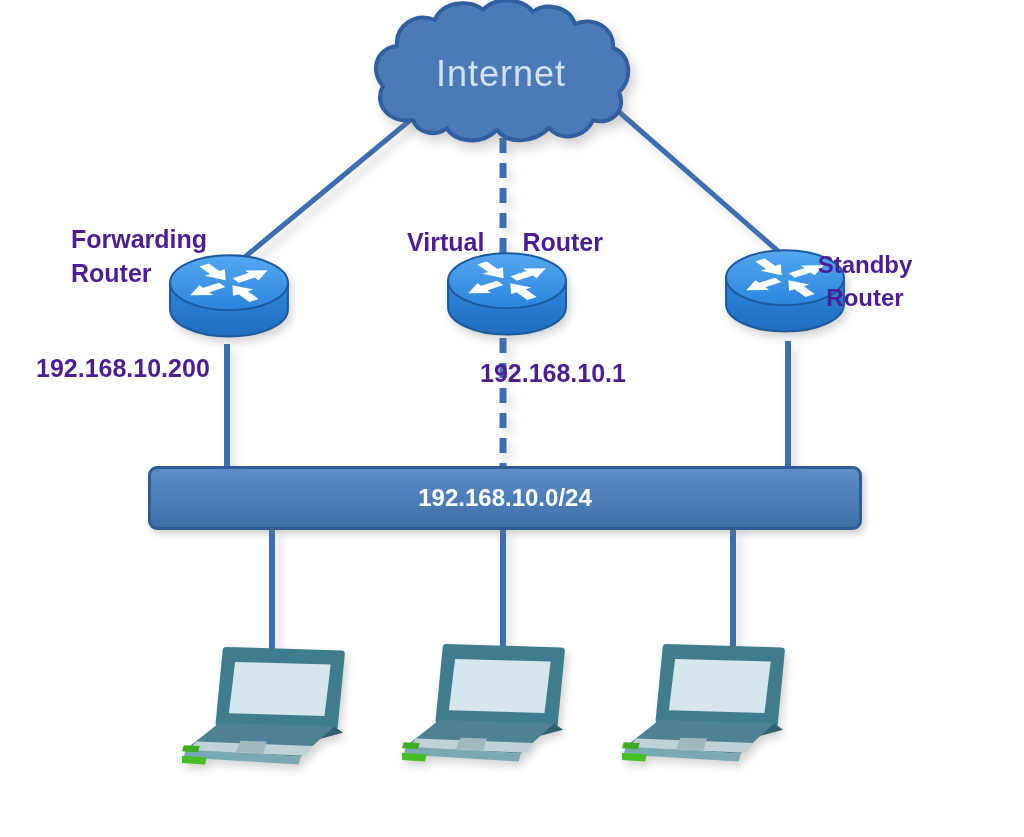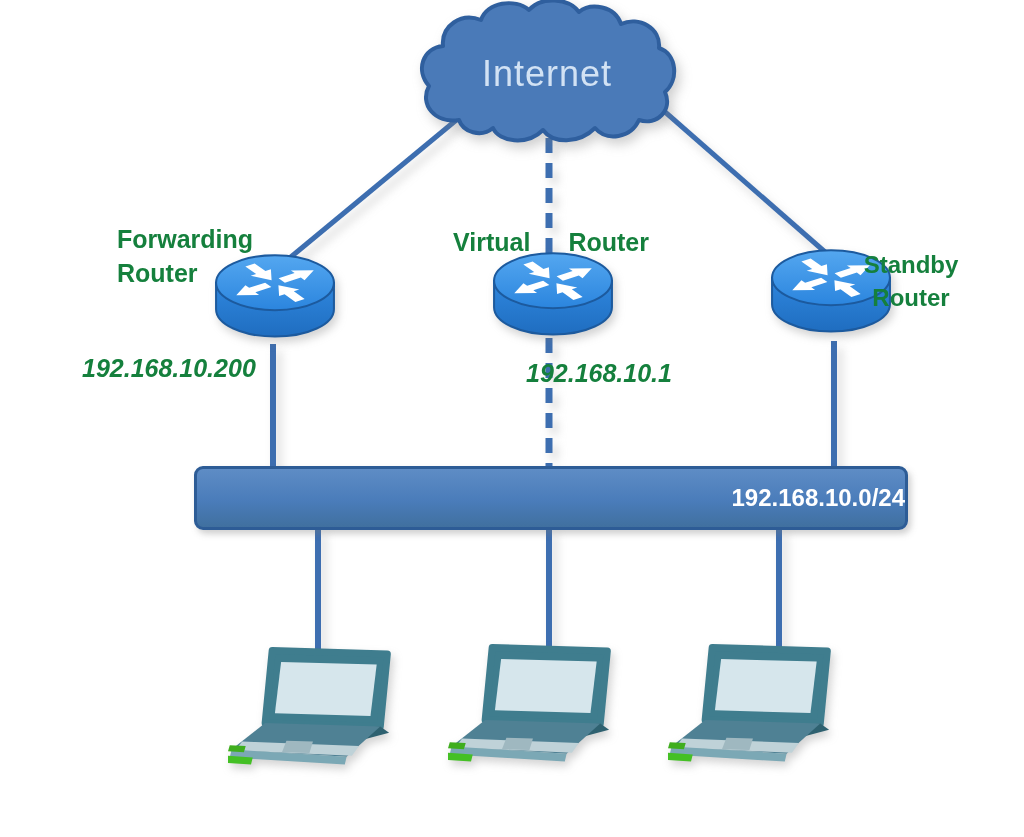--- a/index.html
+++ b/index.html
@@ -1,44 +1,43 @@
 <!DOCTYPE html>
 <html><head>
 <meta charset="utf-8">
 <style>
   html,body{margin:0;padding:0;background:#ffffff;}
   #stage{
     position:relative;width:932px;height:837px;background:#ffffff;overflow:hidden;
     font-family:"Liberation Sans","DejaVu Sans",sans-serif;
-    margin-left:46px;
   }
   svg{display:block;}
   .abs{position:absolute;}
   
   #connectors{position:absolute;left:0;top:0;filter:drop-shadow(5px 7px 5px rgba(130,130,130,.30));}
   .link{stroke:#3d6eb0;stroke-width:5;fill:none;}
   .link.thick{stroke-width:6;}
   .link.dashed{stroke-width:7;stroke-dasharray:15 10;}
   
   #cloud-wrap{left:366px;top:0px;width:270px;height:150px;filter:drop-shadow(4px 6px 6px rgba(120,120,120,.35));}
   .cloud-label{font-size:36px;fill:#d2e2f4;letter-spacing:1px;}
   
   .node{filter:drop-shadow(3px 5px 4px rgba(110,110,110,.30));}
   
-  .lbl{color:#15803d;font-weight:bold;white-space:nowrap;}
+  .lbl{color:#4c1d95;font-weight:bold;white-space:nowrap;}
   .role{font-size:25px;line-height:34px;}
-  .ip{font-size:25px;font-style:italic;}
+  .ip{font-size:25px;}
   .virtual-row{display:flex;justify-content:center;gap:38px;}
   .center-text{text-align:center;}
   
   #segment-bar{
     left:148px;top:466px;width:708px;height:58px;
     background:linear-gradient(#5e8cc5,#4a7cba 55%,#40709f);
     border:3px solid #2d5c96;border-radius:9px;
-    display:flex;align-items:center;justify-content:flex-end;
+    display:flex;align-items:center;justify-content:center;
     color:#ffffff;font-size:24px;font-weight:bold;
     box-shadow:3px 4px 6px rgba(120,120,120,.35);
   }
   #local-network-label{left:358px;top:780px;width:240px;font-size:25px;}
 </style>
 </head>
 <body>
 
 <div id="stage">
 

